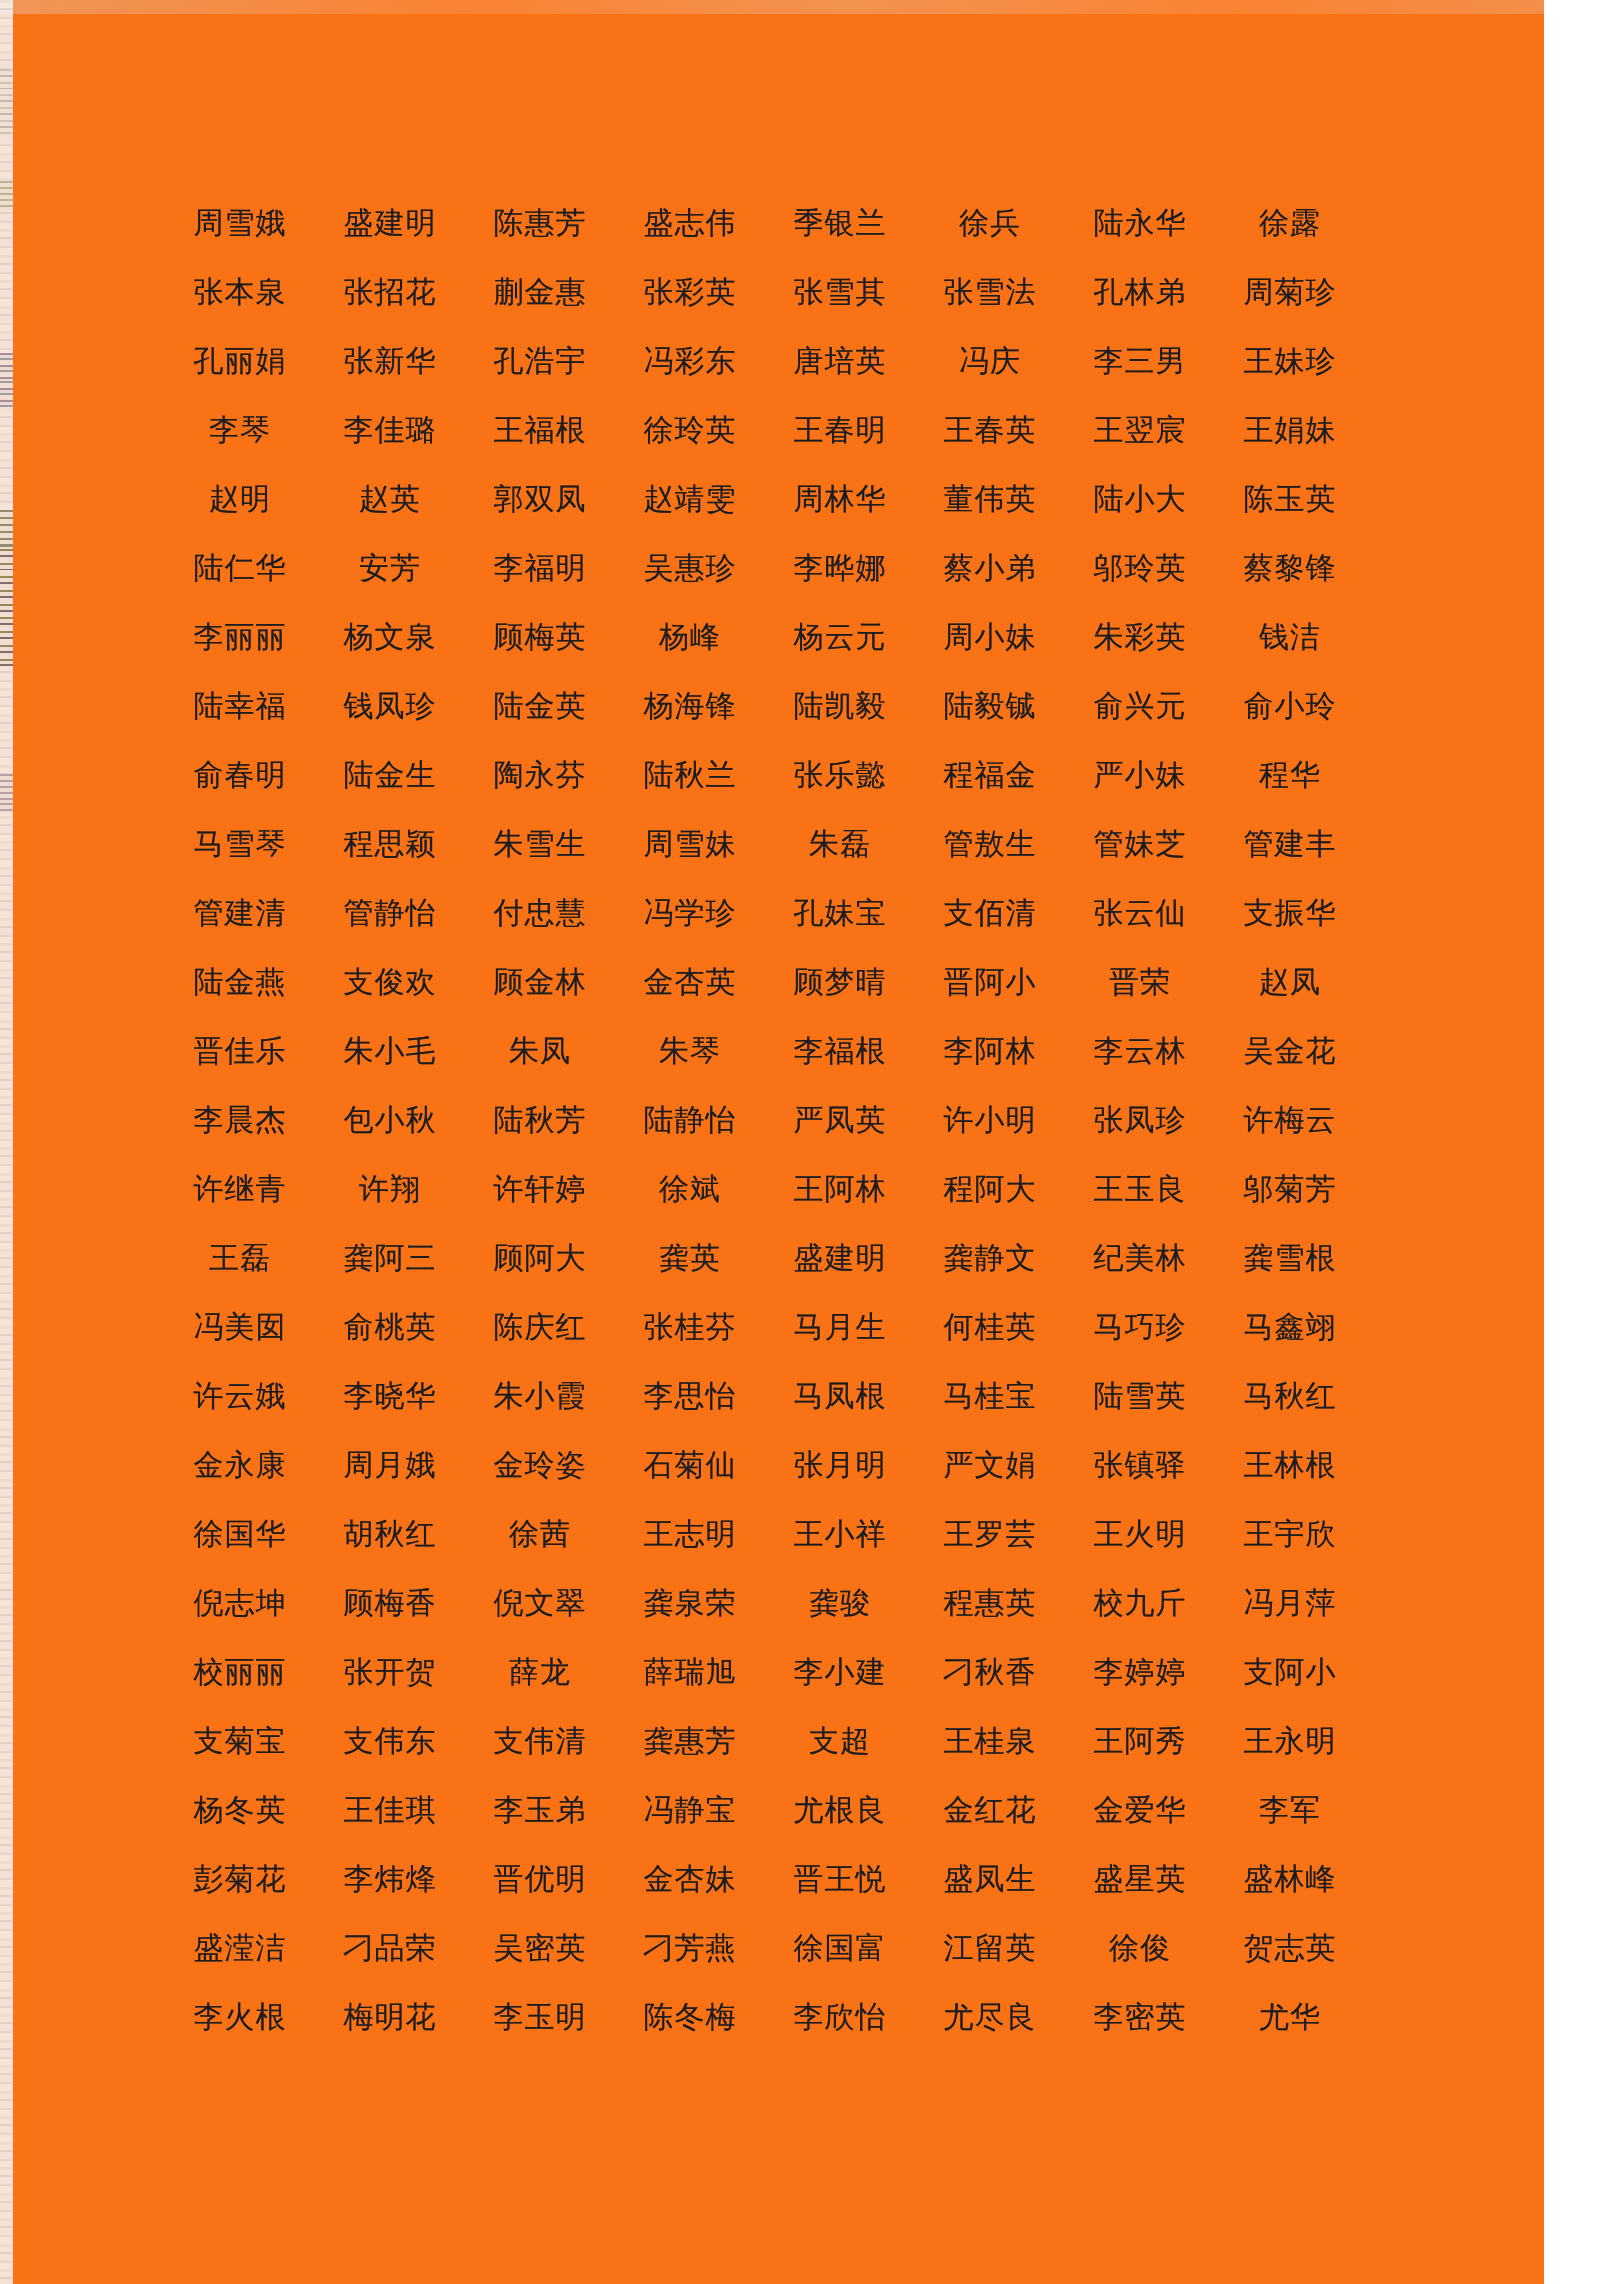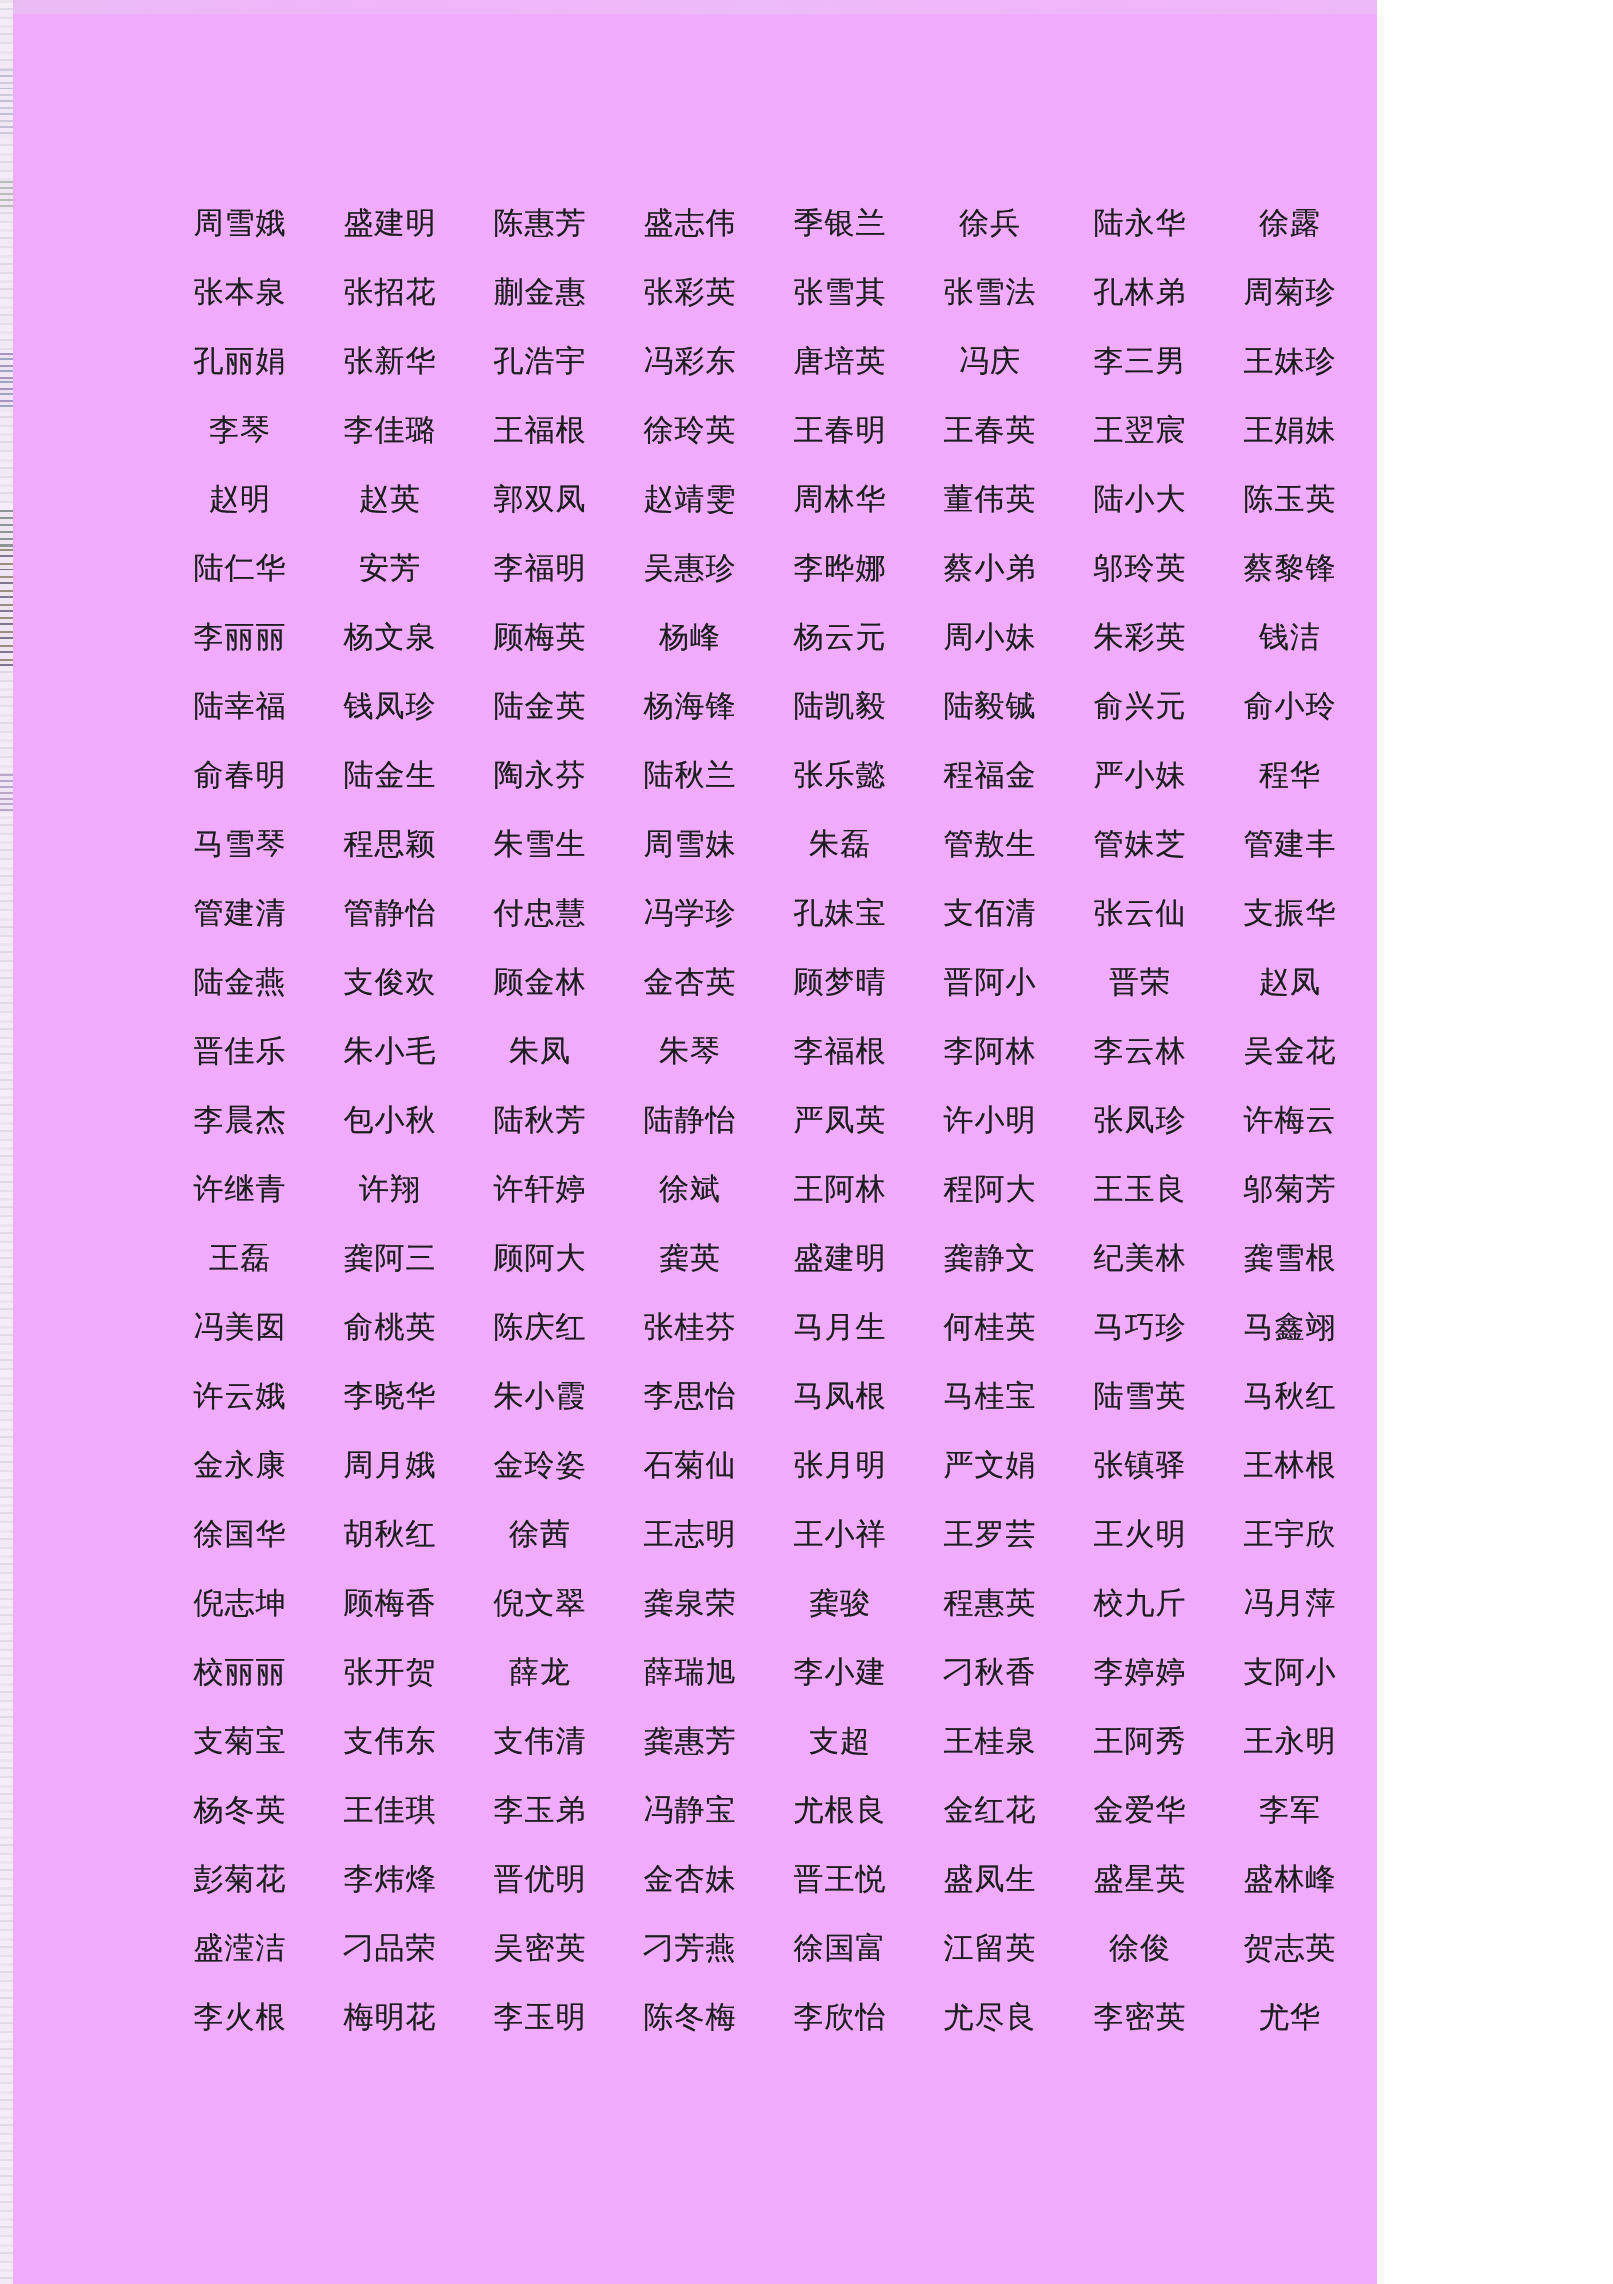--- a/index.html
+++ b/index.html
@@ -1,23 +1,23 @@
 <!DOCTYPE html>
 <html><head>
 <meta charset="utf-8">
 <style>
   html, body {
     margin: 0;
     padding: 0;
   }
   .page {
     position: relative;
-    width: 1377px;
+    width: 1544px;
     height: 2285px;
-    background: #f0abfc;
+    background: #f97316;
     overflow: hidden;
     font-family: "Liberation Serif", "DejaVu Serif", serif;
   }
   
   .scan-top-texture {
     position: absolute;
     left: 0; top: 0;
     width: 100%; height: 13.7px;
     background: linear-gradient(90deg,
       rgba(220,222,226,0.55), rgba(244,244,246,0.2) 30%,

